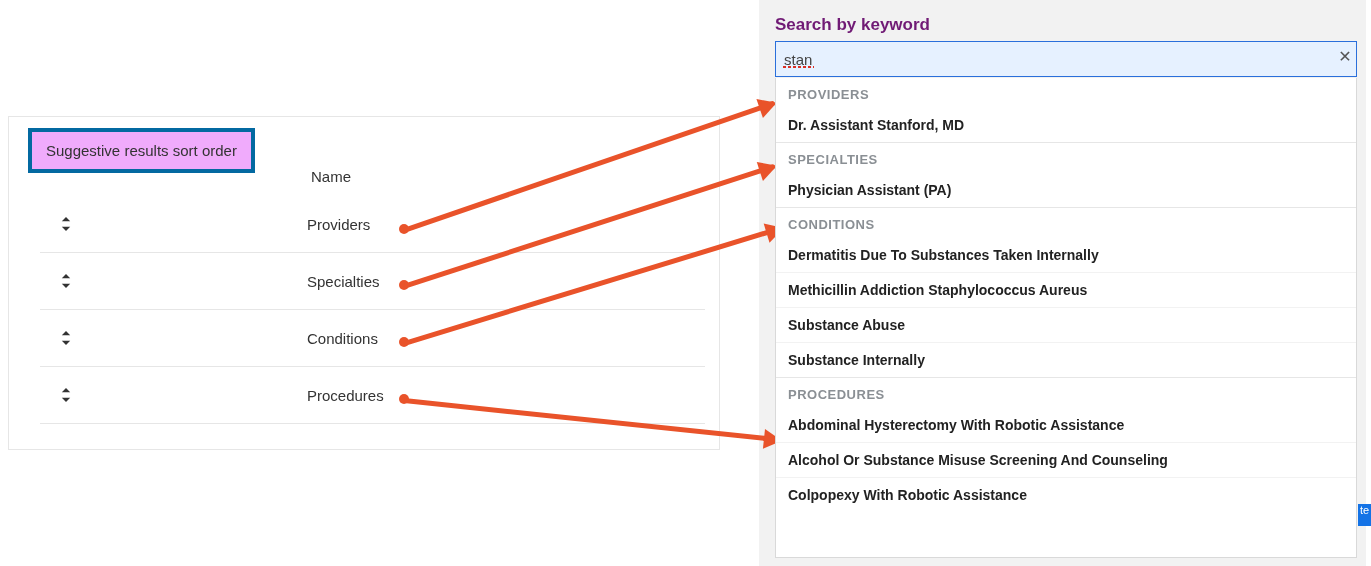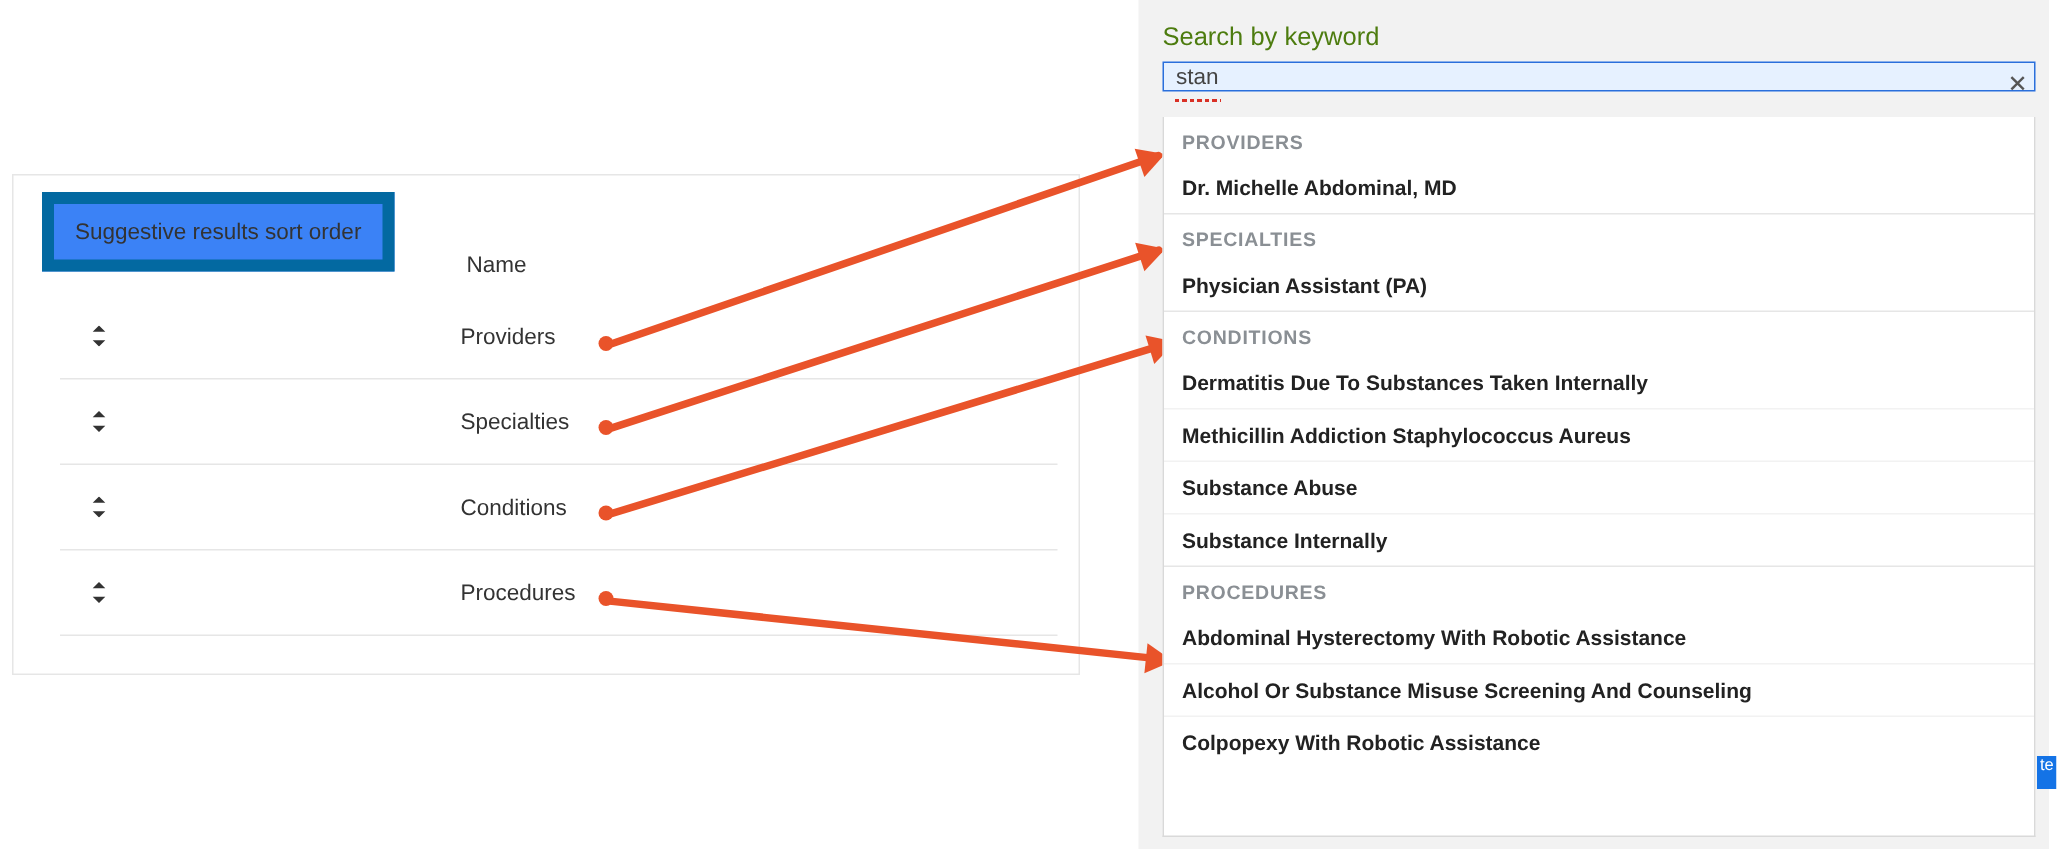--- a/index.html
+++ b/index.html
@@ -12,22 +12,22 @@
     left: 8px; top: 116px;
     width: 712px; height: 334px;
     border: 1px solid #e6e6e6;
     background: #fff;
     box-shadow: 0 0 0 rgba(0,0,0,0);
   }
   .sort-label-box {
     position: absolute;
     left: 28px; top: 128px;
     padding: 10px 14px;
-    border: 8px solid #0369a1;
-    background: #3b82f6;
+    border: 4px solid #0369a1;
+    background: #f0abfc;
     font-size: 15px;
     color: #333;
   }
   .name-header {
     position: absolute;
     left: 311px; top: 168px;
     font-size: 15px;
     color: #333;
   }
   .row {
@@ -65,27 +65,27 @@
   
   .right-panel {
     position: absolute;
     left: 759px; top: 0;
     width: 607px; height: 566px;
     background: #f2f2f2;
   }
   .search-title {
     position: absolute;
     left: 775px; top: 15px;
-    font-size: 17px; font-weight: 400;
-    color: #4d7c0f;
+    font-size: 17px; font-weight: 700;
+    color: #701a75;
   }
   .search-box {
     position: absolute;
     left: 775px; top: 41px;
-    width: 582px; height: 20px;
+    width: 582px; height: 36px;
     border: 1px solid #2a6fdb;
     background: #e6f1ff;
     display:flex; align-items:center;
     padding: 0 34px 0 8px;
   }
   .search-box input {
     border:none; outline:none; background:transparent;
     width:100%; font-size:15px; color:#444;
   }
   .underline-red {
@@ -198,21 +198,21 @@
     <input type="text" value="stan" style="">
   </div>
   <div class="underline-red"></div>
   <div class="clear-x">
     <span>✕</span>
   </div>
 
   <div class="dropdown">
     <div class="group">
       <div class="group-header">PROVIDERS</div>
-      <div class="item">Dr. Michelle Abdominal, MD</div>
+      <div class="item">Dr. Assistant Stanford, MD</div>
     </div>
     <div class="group">
       <div class="group-header">SPECIALTIES</div>
       <div class="item">Physician Assistant (PA)</div>
     </div>
     <div class="group">
       <div class="group-header">CONDITIONS</div>
       <div class="item">Dermatitis Due To Substances Taken Internally</div>
       <div class="item">Methicillin Addiction Staphylococcus Aureus</div>
       <div class="item">Substance Abuse</div>

